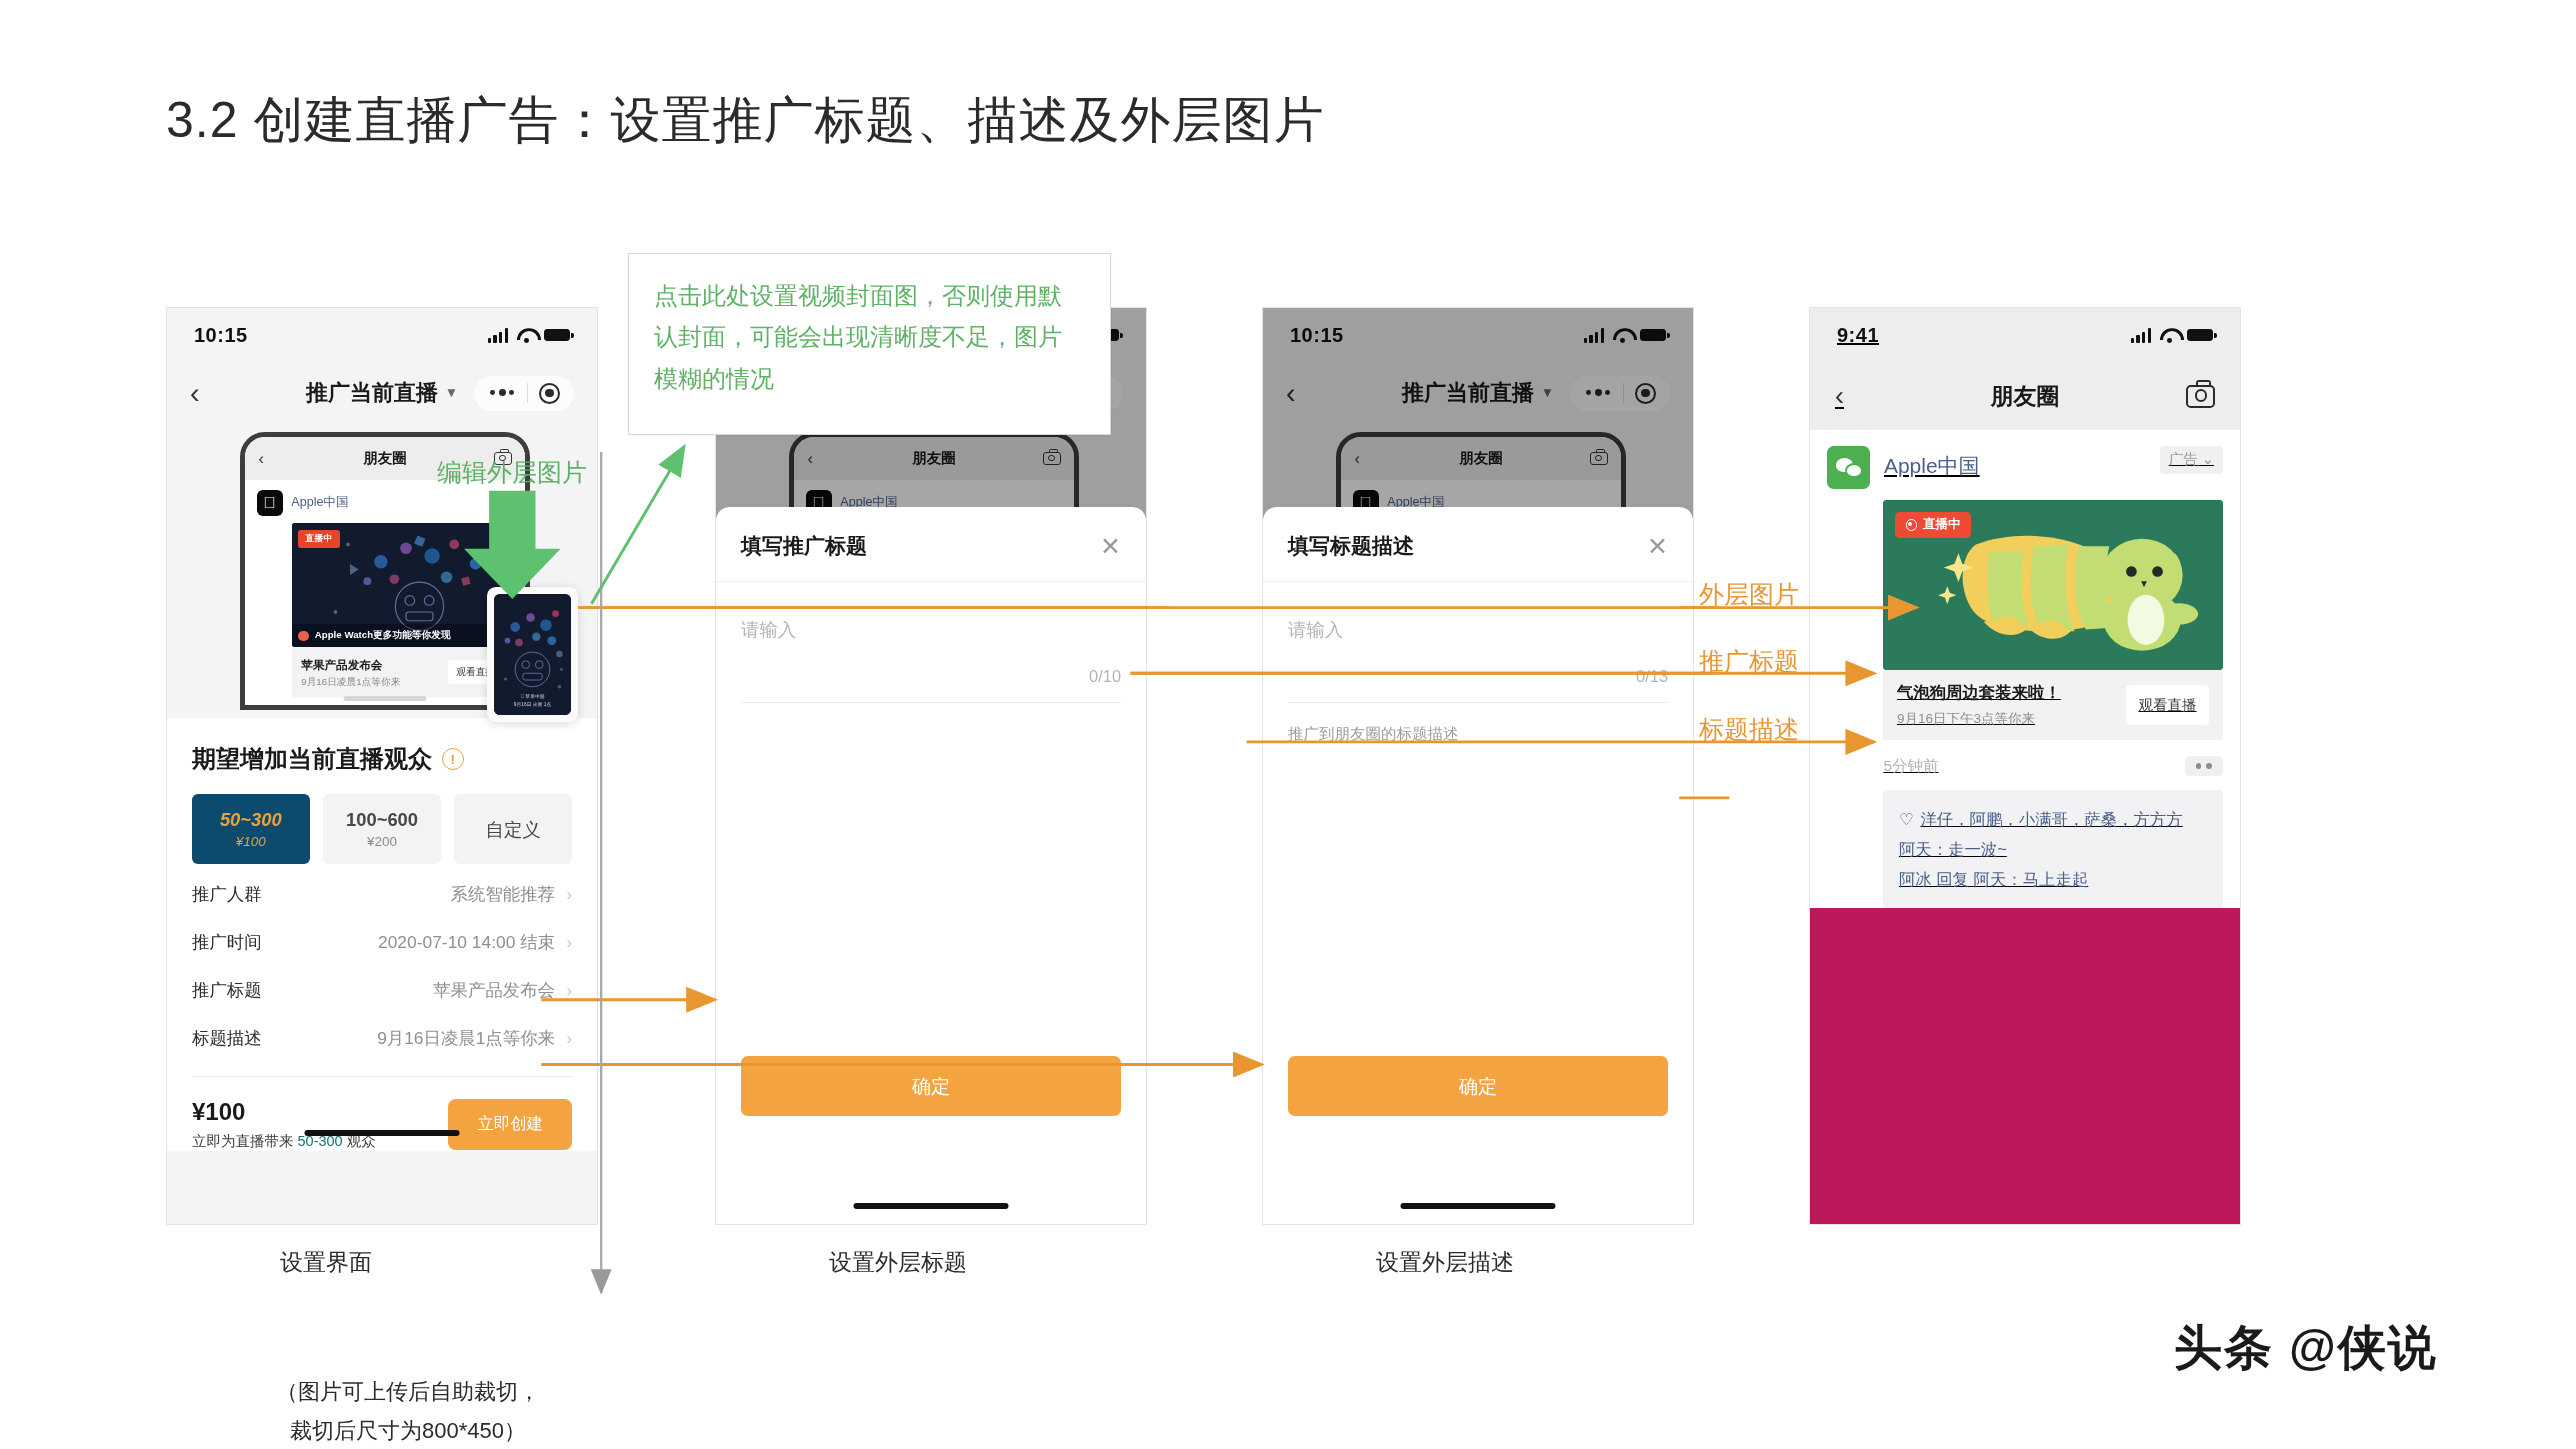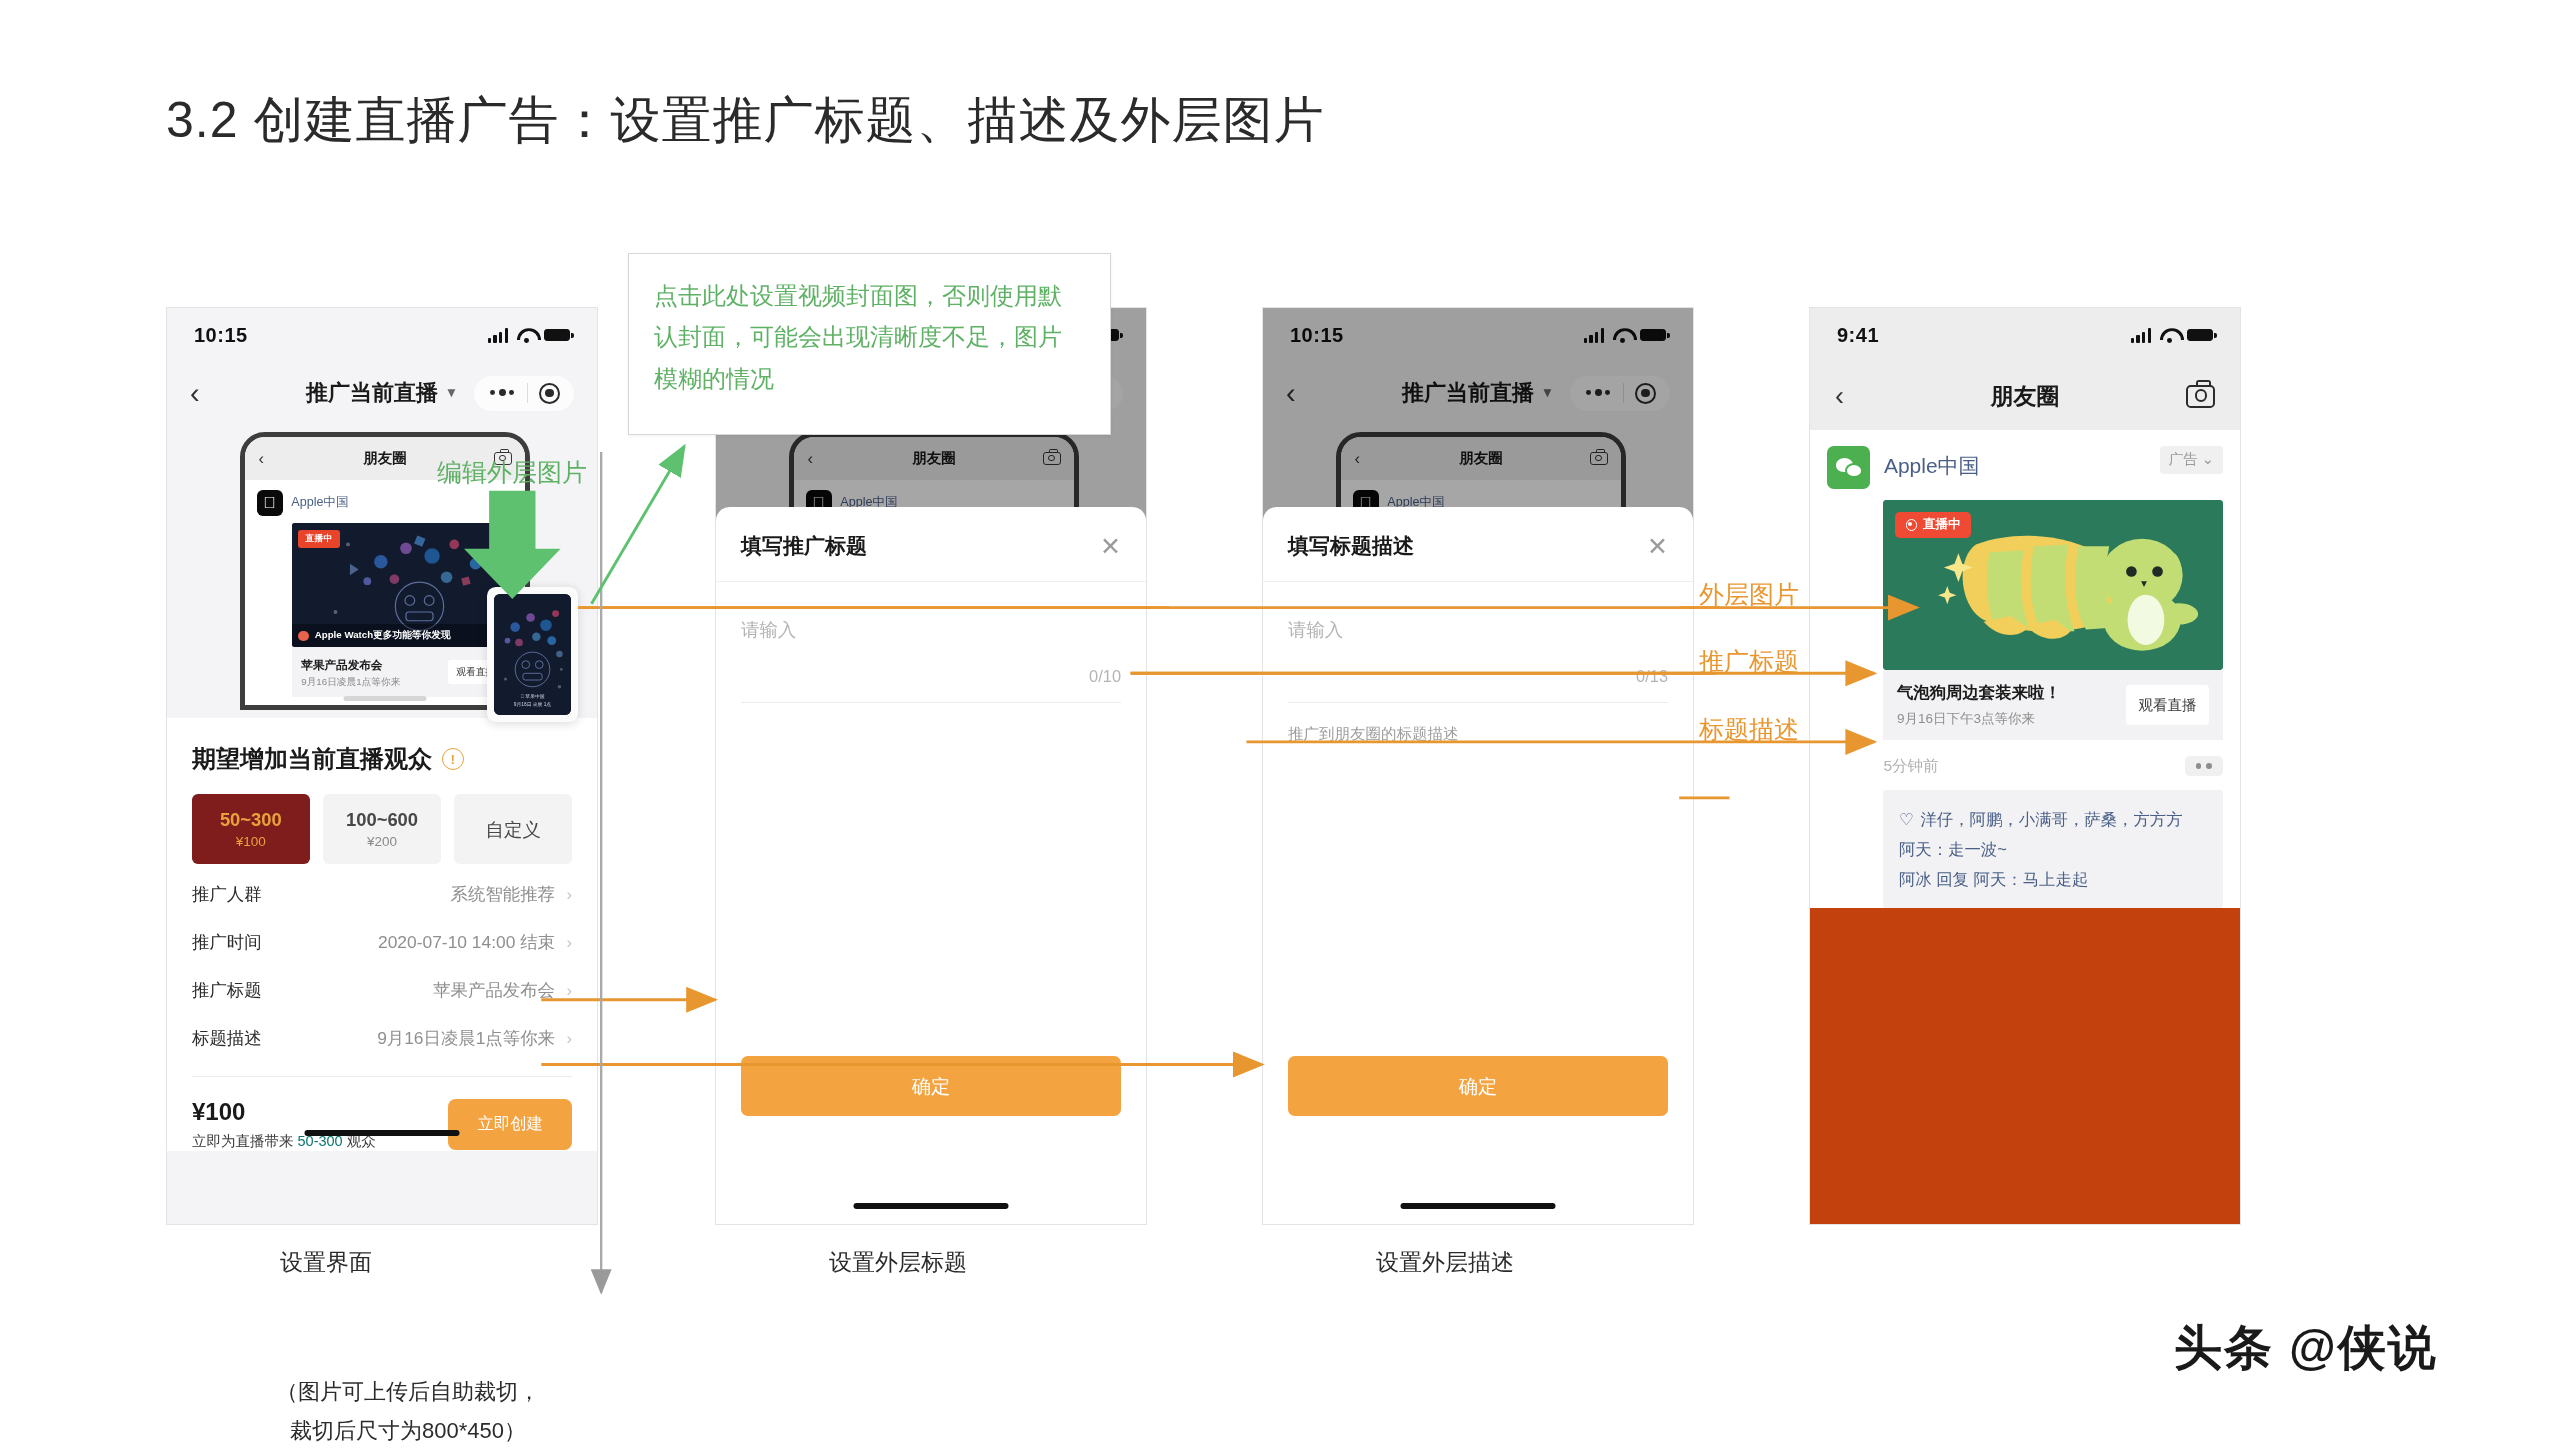--- a/index.html
+++ b/index.html
@@ -20,21 +20,21 @@
 
   
   .phone {
     position: absolute; top: 307px; width: 432px; height: 918px;
     background: #f4f4f6; border: 1px solid #e3e3e6;
     overflow: hidden;
   }
   #phone1 { left: 166px; }
   #phone2 { left: 715px; }
   #phone3 { left: 1262px; }
-  #phone4 { left: 1809px; background:#c2410c; }
+  #phone4 { left: 1809px; background:#be185d;text-decoration:underline; }
 
   .statusbar {
     position: relative; height: 54px; display:flex; align-items:center;
     padding: 0 27px; justify-content: space-between;
   }
   .status-time { font-size: 20px; font-weight: 700; color:#111; letter-spacing:0.5px;}
   .status-right { display:flex; align-items:center; gap:8.7px; }
   .bars { display:flex; align-items:flex-end; gap:2.4px; height:15.5px; }
   .bars i { display:block; width:3.4px; background:#111; border-radius:1px;}
   .bars i:nth-child(1){height:4.8px;} .bars i:nth-child(2){height:7.7px;}
@@ -120,21 +120,21 @@
   }
   .thumb-inner{width:100%;height:100%;background:#121a2e;border-radius:5.8px;position:relative;overflow:hidden;}
   .thumb-foot{position:absolute;bottom:6.8px;left:0;right:0;text-align:center;color:#d8dce8;font-size:4.8px;line-height:1.6;}
 
   
   .settings{ position:absolute; left:0; right:0; top:410px; background:#fff; }
   .sect-title{ padding:25px 25px 0; font-size:24px; font-weight:700; color:#1a1a1a; display:flex; align-items:center; gap:9.7px;}
   .info-ic{ width:22px;height:22px;border:1.5px solid #e8a33d;border-radius:50%;color:#e8a33d;font-size:13.5px;display:flex;align-items:center;justify-content:center;}
   .tier-row{ display:flex; gap:13.5px; padding:19.3px 25px 0; }
   .tier{ flex:1; height:70px; border-radius:5.8px; background:#f3f3f4; display:flex; flex-direction:column; align-items:center; justify-content:center; }
-  .tier.sel{ background:#7f1d1d; }
+  .tier.sel{ background:#0c4a6e;font-style:italic; }
   .tier .t1{ font-size:18.4px; font-weight:700; color:#474747;}
   .tier.sel .t1{ color:#e9a23b;}
   .tier .t2{ font-size:13.5px; color:#8a8a8a; margin-top:2.9px;}
   .tier.sel .t2{ color:#e9a23b;}
   .tier.plain .t1{ font-size:18.4px; font-weight:400;}
   .rows{ padding:5.8px 25px 0; }
   .srow{ display:flex; align-items:center; height:48px; font-size:17.4px;}
   .srow .lbl{ color:#2b2b2b;}
   .srow .val{ margin-left:auto; color:#8f8f8f; }
   .srow .chev{ color:#c4c4c4; font-size:16.4px; margin-left:11.6px; font-weight:300;}

